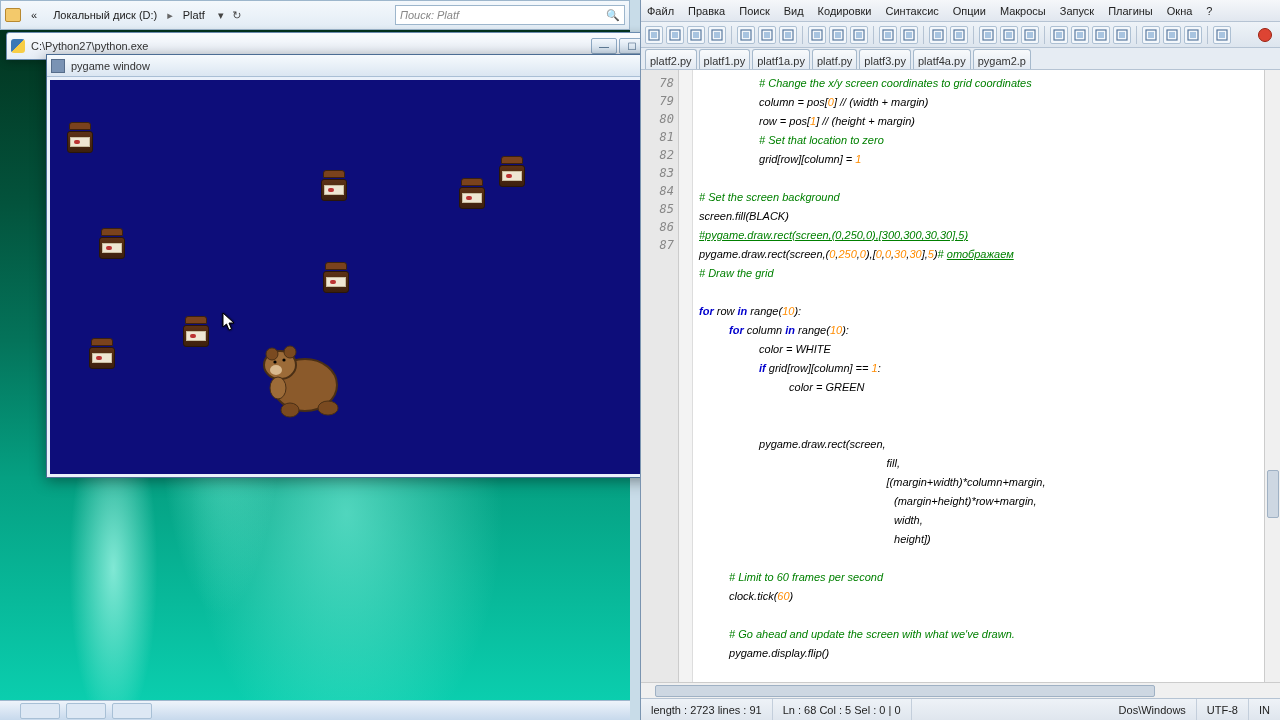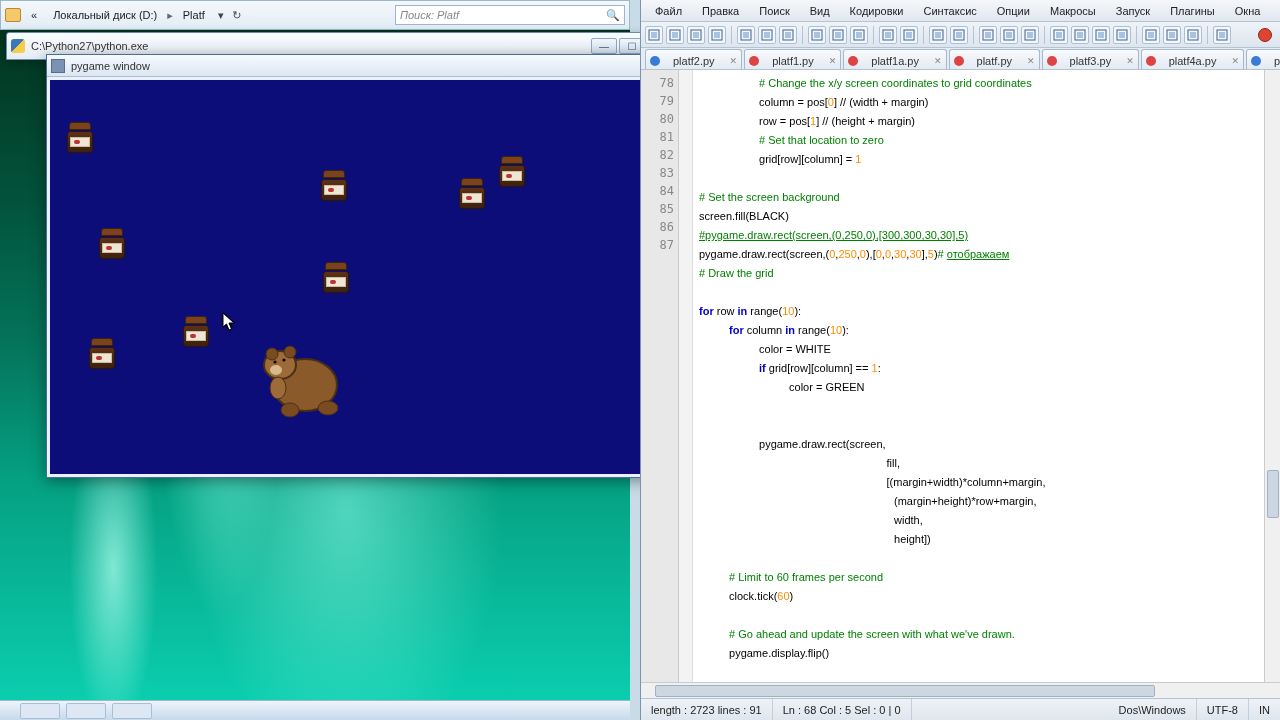--- a/index.html
+++ b/index.html
@@ -45,34 +45,34 @@
 .jar .body { width:26px; height:22px; background:linear-gradient(#5c3115,#3d200e); border:1px solid #2a160a; border-radius:3px; margin:1px auto 0; position:relative;}
 .jar .label { position:absolute; left:2px; top:5px; right:2px; height:10px; background:#efe6d3; border:1px solid #c9bda1;}
 .jar .label::after { content:""; position:absolute; left:3px; top:2px; width:6px; height:4px; background:#b33; border-radius:2px;}
 .bear { position:absolute; width:100px; height:100px;}
 
 .cursor { position:absolute; width:14px; height:20px; pointer-events:none;}
 .cursor svg { filter:drop-shadow(0 0 1px #000);}
 
 
 .npp { position:absolute; left:640px; top:0; right:0; bottom:0; background:#f0f0f0; border-left:1px solid #7a94b0; display:flex; flex-direction:column;}
-.npp-menu { height:22px; background:linear-gradient(#f5f7fa,#e1e7ef); border-bottom:1px solid #b5c3d3; display:flex; align-items:center; padding:0 8px; gap:8px;}
+.npp-menu { height:22px; background:linear-gradient(#f5f7fa,#e1e7ef); border-bottom:1px solid #b5c3d3; display:flex; align-items:center; padding:0 0; gap:2px;}
 .npp-menu span { padding:2px 6px; color:#222; cursor:default;}
 .npp-toolbar { height:26px; background:linear-gradient(#eef3f8,#dde5ee); border-bottom:1px solid #b5c3d3; display:flex; align-items:center; padding:0 4px; gap:3px;}
 .tbtn { width:18px; height:18px; border:1px solid #adc0d3; background:#f3f7fb; border-radius:2px; display:flex; align-items:center; justify-content:center;}
 .tbtn svg { width:12px; height:12px; }
 .tsep { width:1px; height:18px; background:#b5c3d3; margin:0 2px;}
 .rec { width:14px; height:14px; background:#d43; border-radius:50%; border:1px solid #921; margin-left:auto; margin-right:4px;}
 .npp-tabs { height:22px; background:#e6ecf3; border-bottom:1px solid #b5c3d3; display:flex; align-items:flex-end; padding-left:4px; gap:2px; overflow:hidden;}
-.tab { height:20px; background:linear-gradient(#f8fafc,#e3eaf2); border:1px solid #a6b9cc; border-bottom:none; border-radius:3px 3px 0 0; padding:2px 4px 0 4px; display:flex; align-items:center; gap:13px; font-size:10px; color:#333;}
+.tab { height:20px; background:linear-gradient(#f8fafc,#e3eaf2); border:1px solid #a6b9cc; border-bottom:none; border-radius:3px 3px 0 0; padding:2px 4px 0 4px; display:flex; align-items:center; gap:3px; font-size:10px; color:#333;flex-direction:column;}
 .tab .tab-icon { width:10px; height:10px; border-radius:50%; }
 .tab .blue { background:#3a7bd5;}
 .tab .red { background:#d44;}
 .tab .x { color:#888; font-size:9px; margin-left:2px;}
-.npp-editor { flex:1; display:flex; background:#fff; position:relative; overflow:hidden;}
+.npp-editor { flex:1; display:flex; background:#fff; position:relative; overflow:hidden;font-style:italic;}
 .gutter { width:38px; background:#e8e8e8; border-right:1px solid #ccc; color:#888; font-family:Consolas,monospace; font-size:12px; text-align:right; padding:4px 4px 0 0; line-height:18px;}
 .code { flex:1; font-family:Consolas,'Courier New',monospace; font-size:12.5px; line-height:18px; padding:4px 0 0 6px; white-space:pre; color:#000; overflow:hidden;}
 .fold-col { width:14px; background:#f3f3f3; border-right:1px solid #ddd;}
 .kw { color:#0000cd; font-weight:bold;}
 .fn { color:#000;}
 .num { color:#ff8c00;}
 .cm { color:#008000;}
 .ul { text-decoration:underline;}
 .hscroll { height:16px; background:#f0f0f0; border-top:1px solid #ccc; position:relative;}
 .hscroll .thumb { position:absolute; left:14px; top:2px; height:12px; width:500px; background:#cdd7e2; border:1px solid #9fb1c4; border-radius:2px;}

